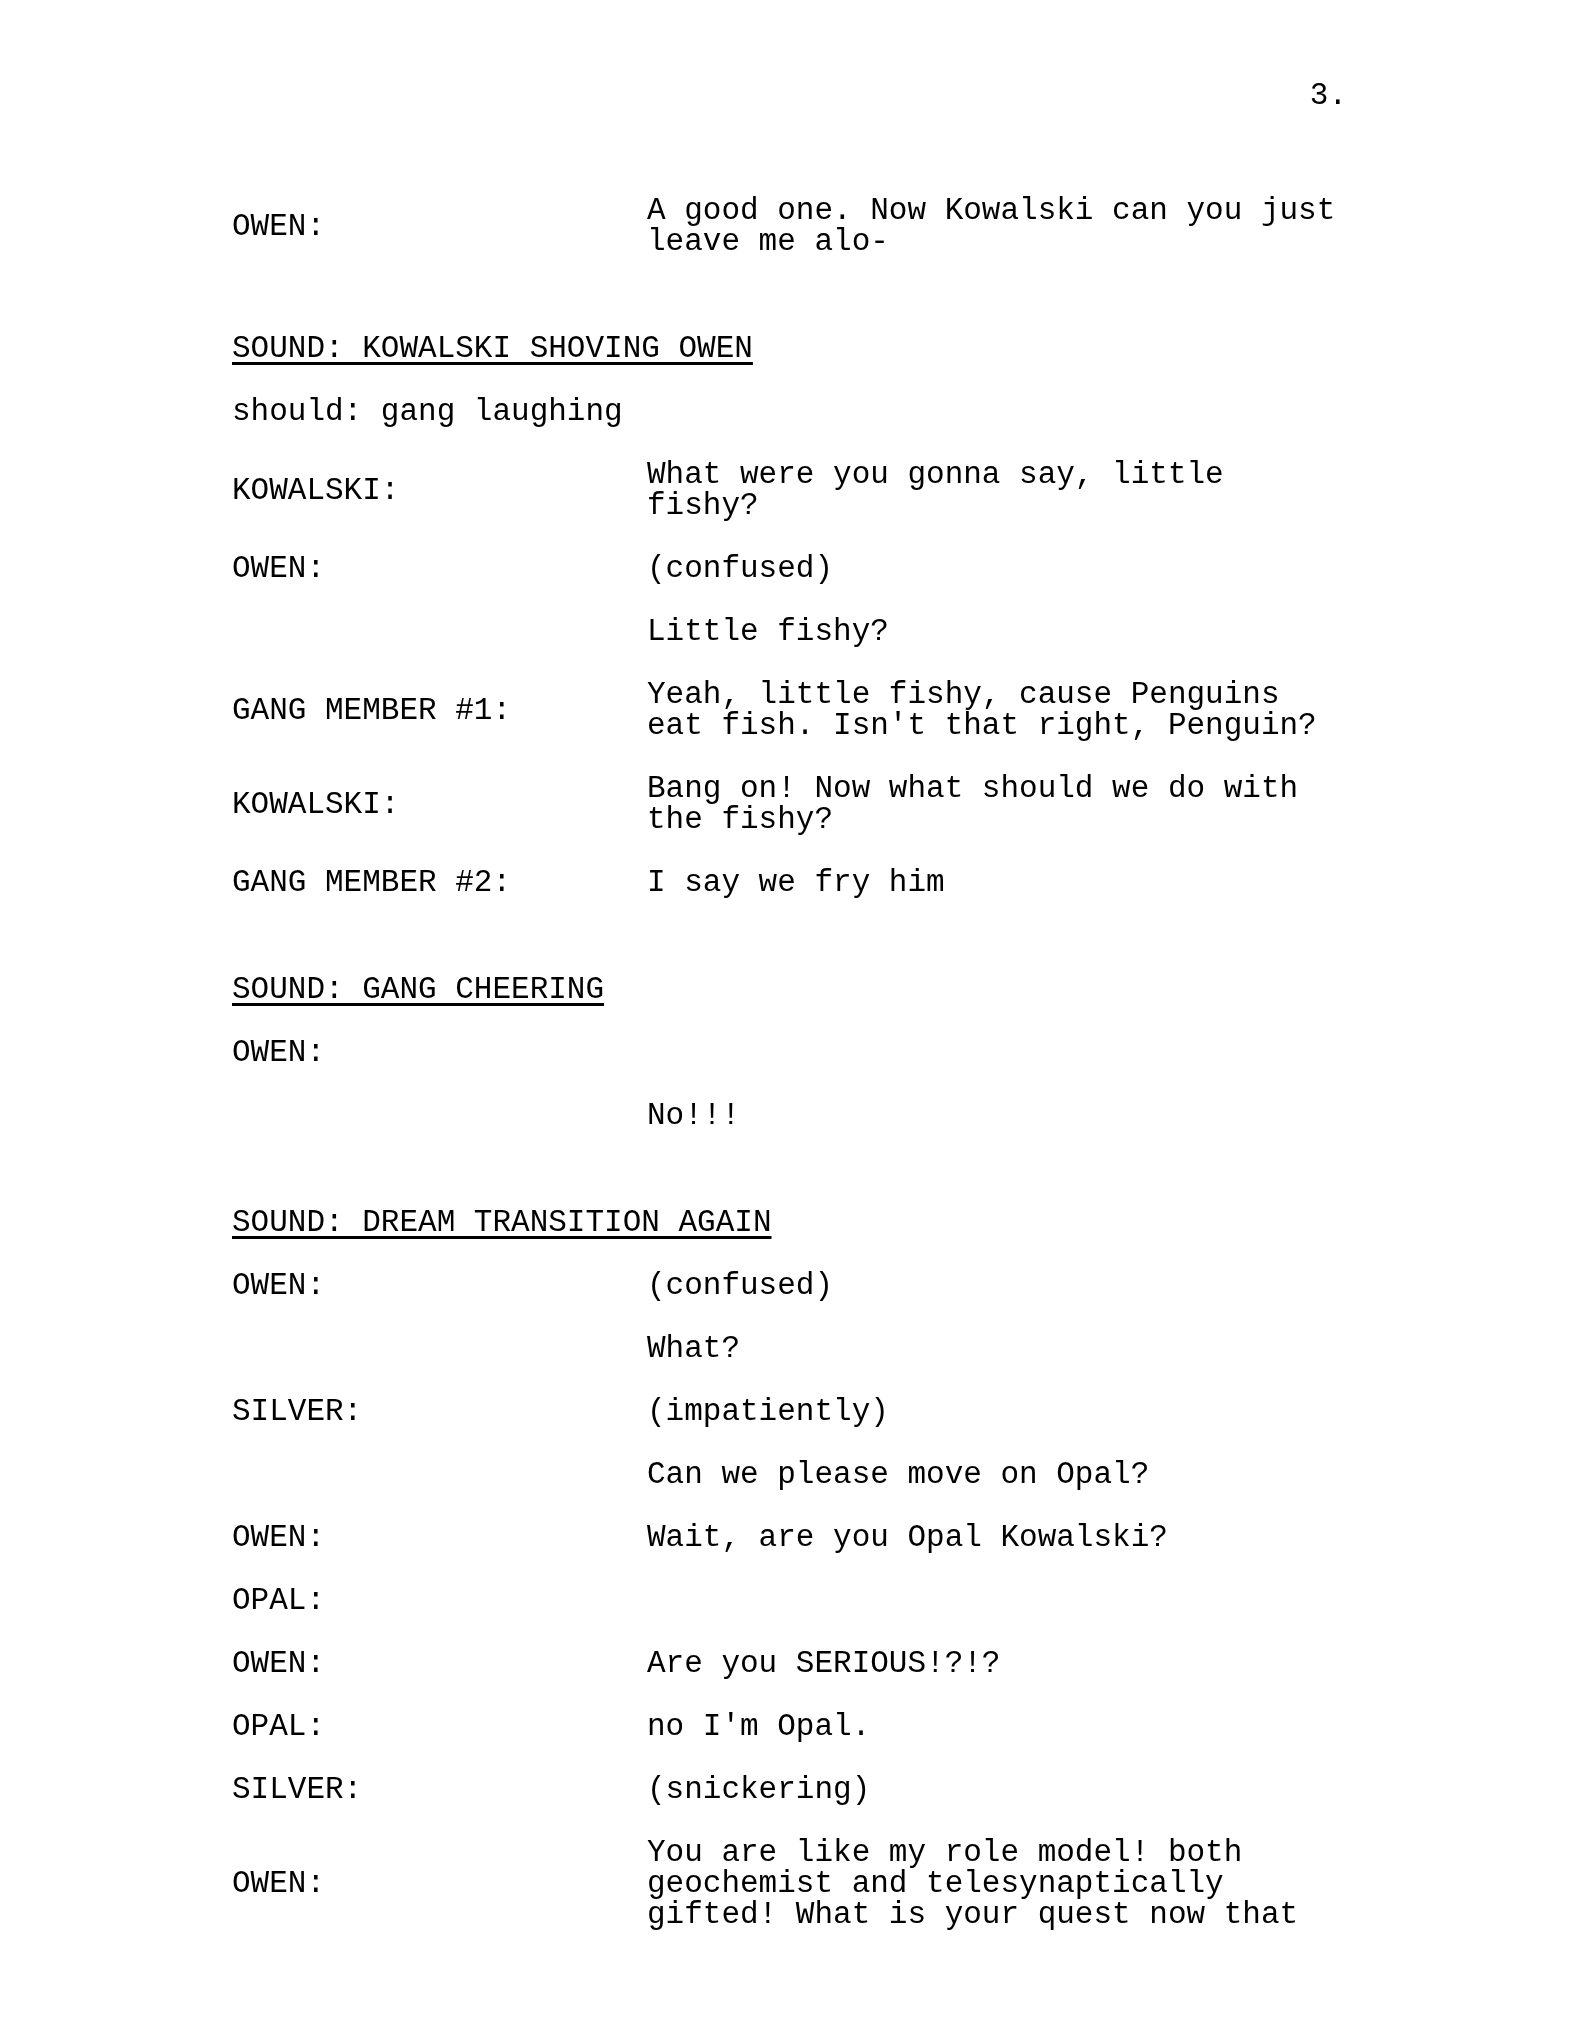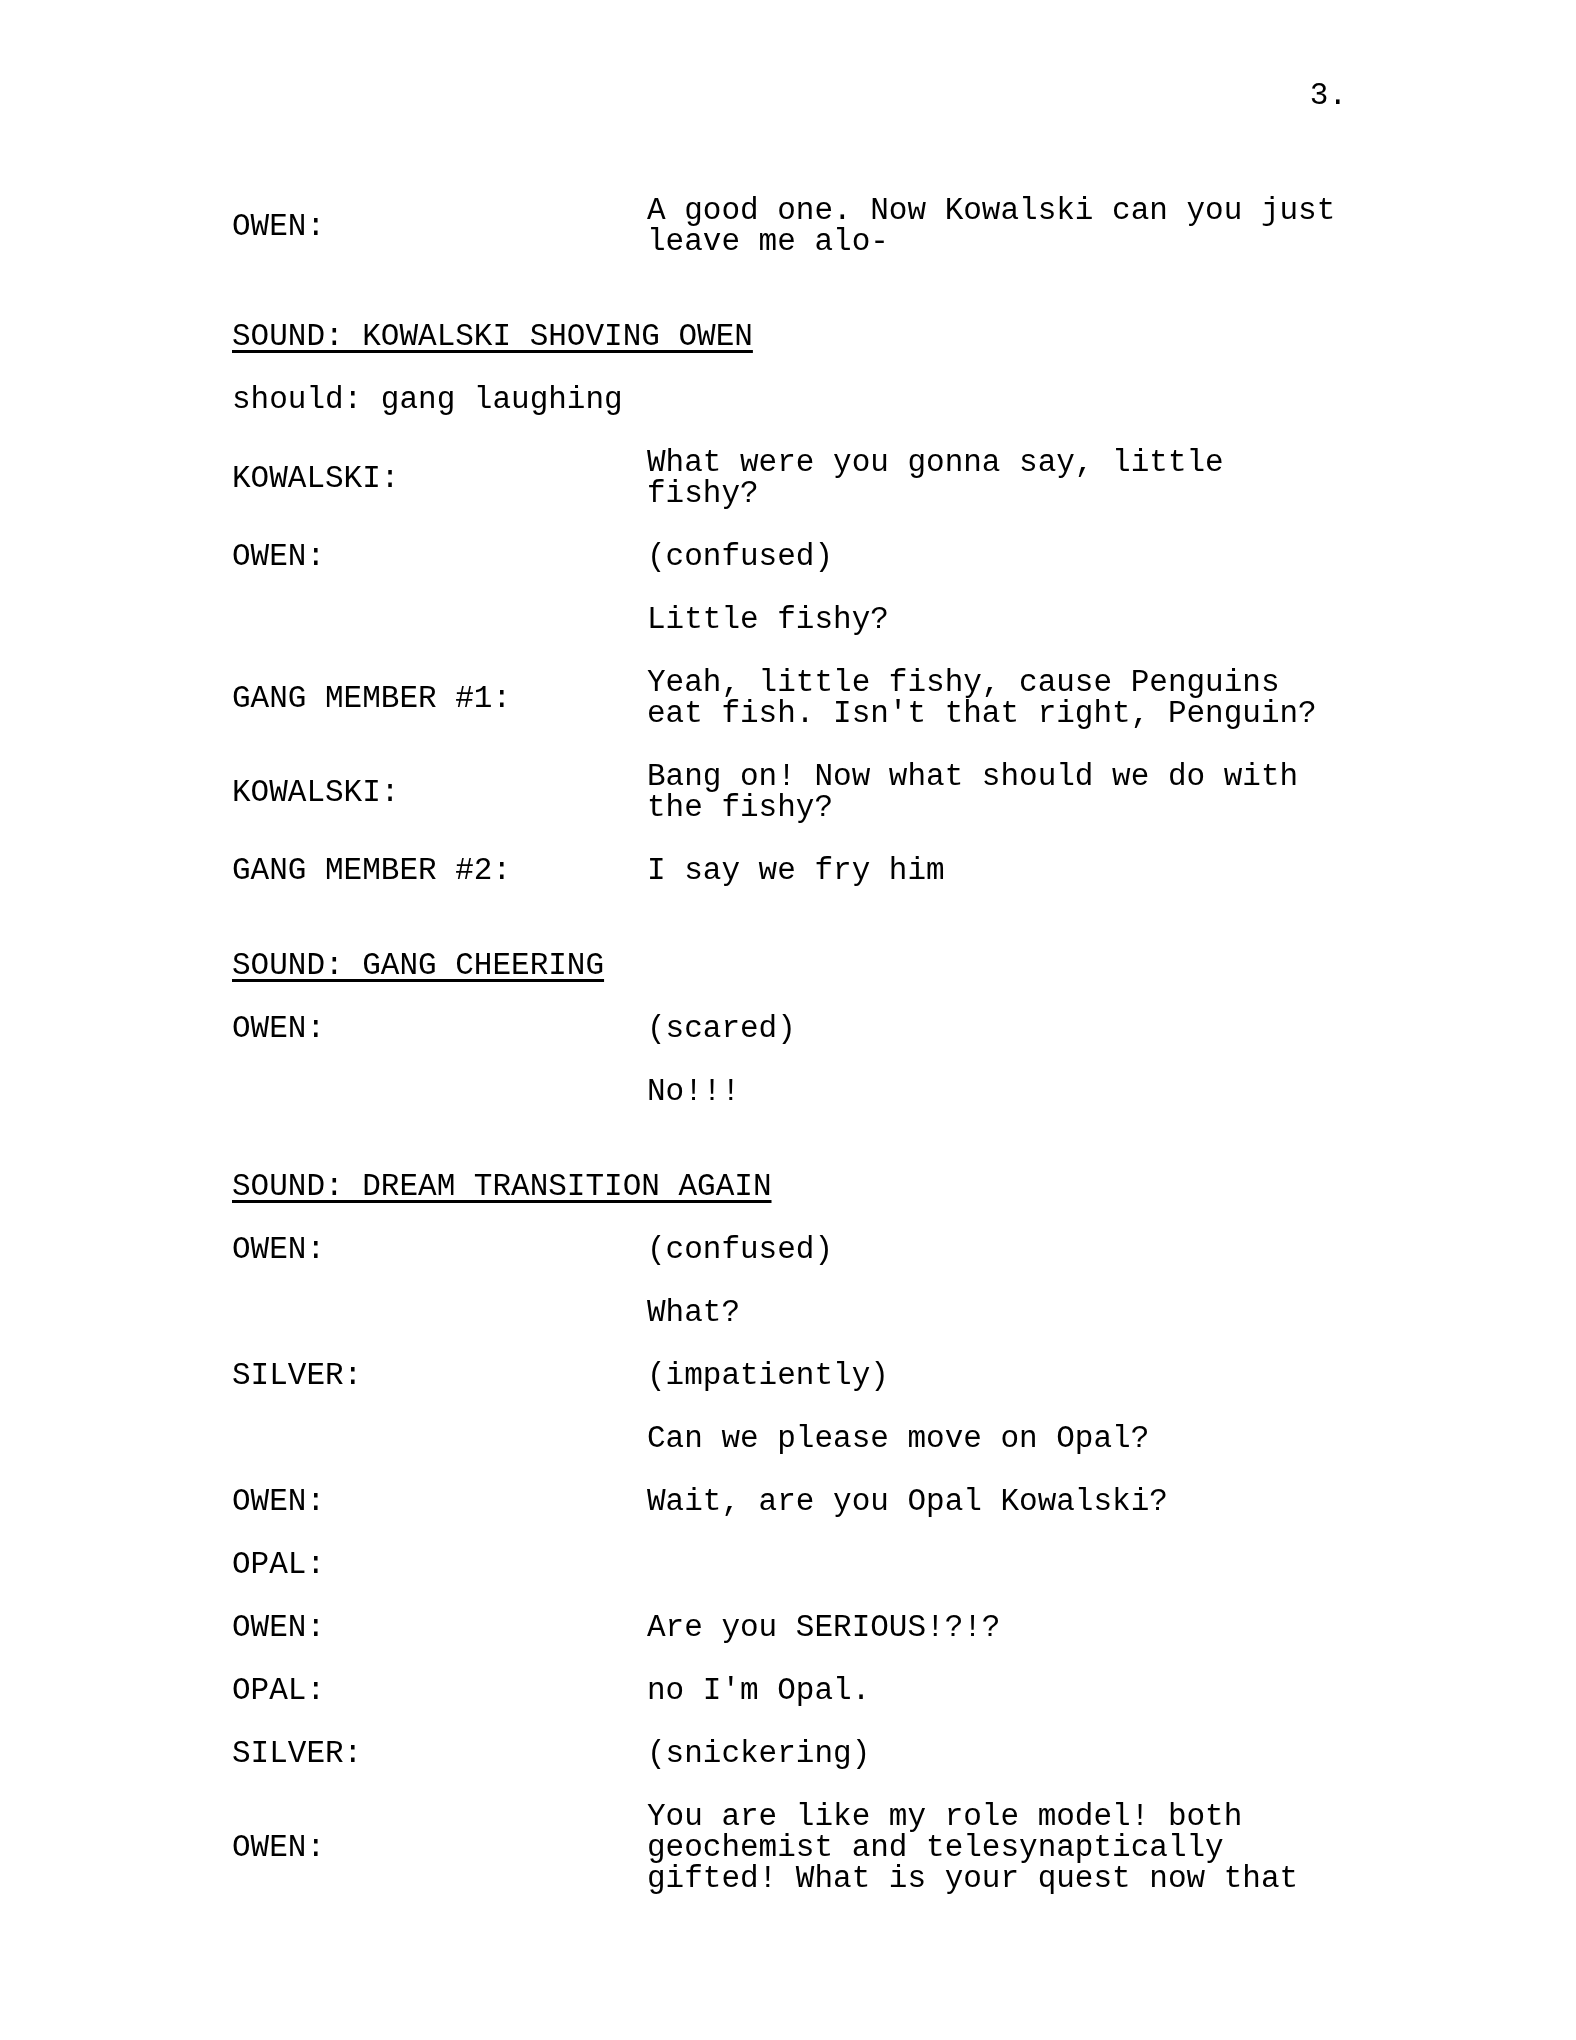--- a/index.html
+++ b/index.html
@@ -33,20 +33,21 @@
     width: 740px;
     white-space: pre-line;
   }
   .full {
     white-space: pre;
   }
   .sound-cue {
     text-decoration: underline;
     text-decoration-thickness: 3px;
     text-underline-offset: 5px;
+    margin-top: 12px;
   }
 </style>
 </head>
 <body>
 
 <div class="page">
 
   <div class="page-number">3.</div>
 
   <div class="row">
@@ -95,21 +96,20 @@
     <div class="char">GANG MEMBER #2:</div>
     <div class="text">I say we fry him</div>
   </div>
 
   <div class="row sound-row">
     <div class="full sound-cue">SOUND: GANG CHEERING</div>
   </div>
 
   <div class="row">
     <div class="char">OWEN:</div>
-    <div class="text">(scared)</div>
   </div>
 
   <div class="row">
     <div class="char"></div>
     <div class="text">No!!!</div>
   </div>
 
   <div class="row sound-row">
     <div class="full sound-cue">SOUND: DREAM TRANSITION AGAIN</div>
   </div>

